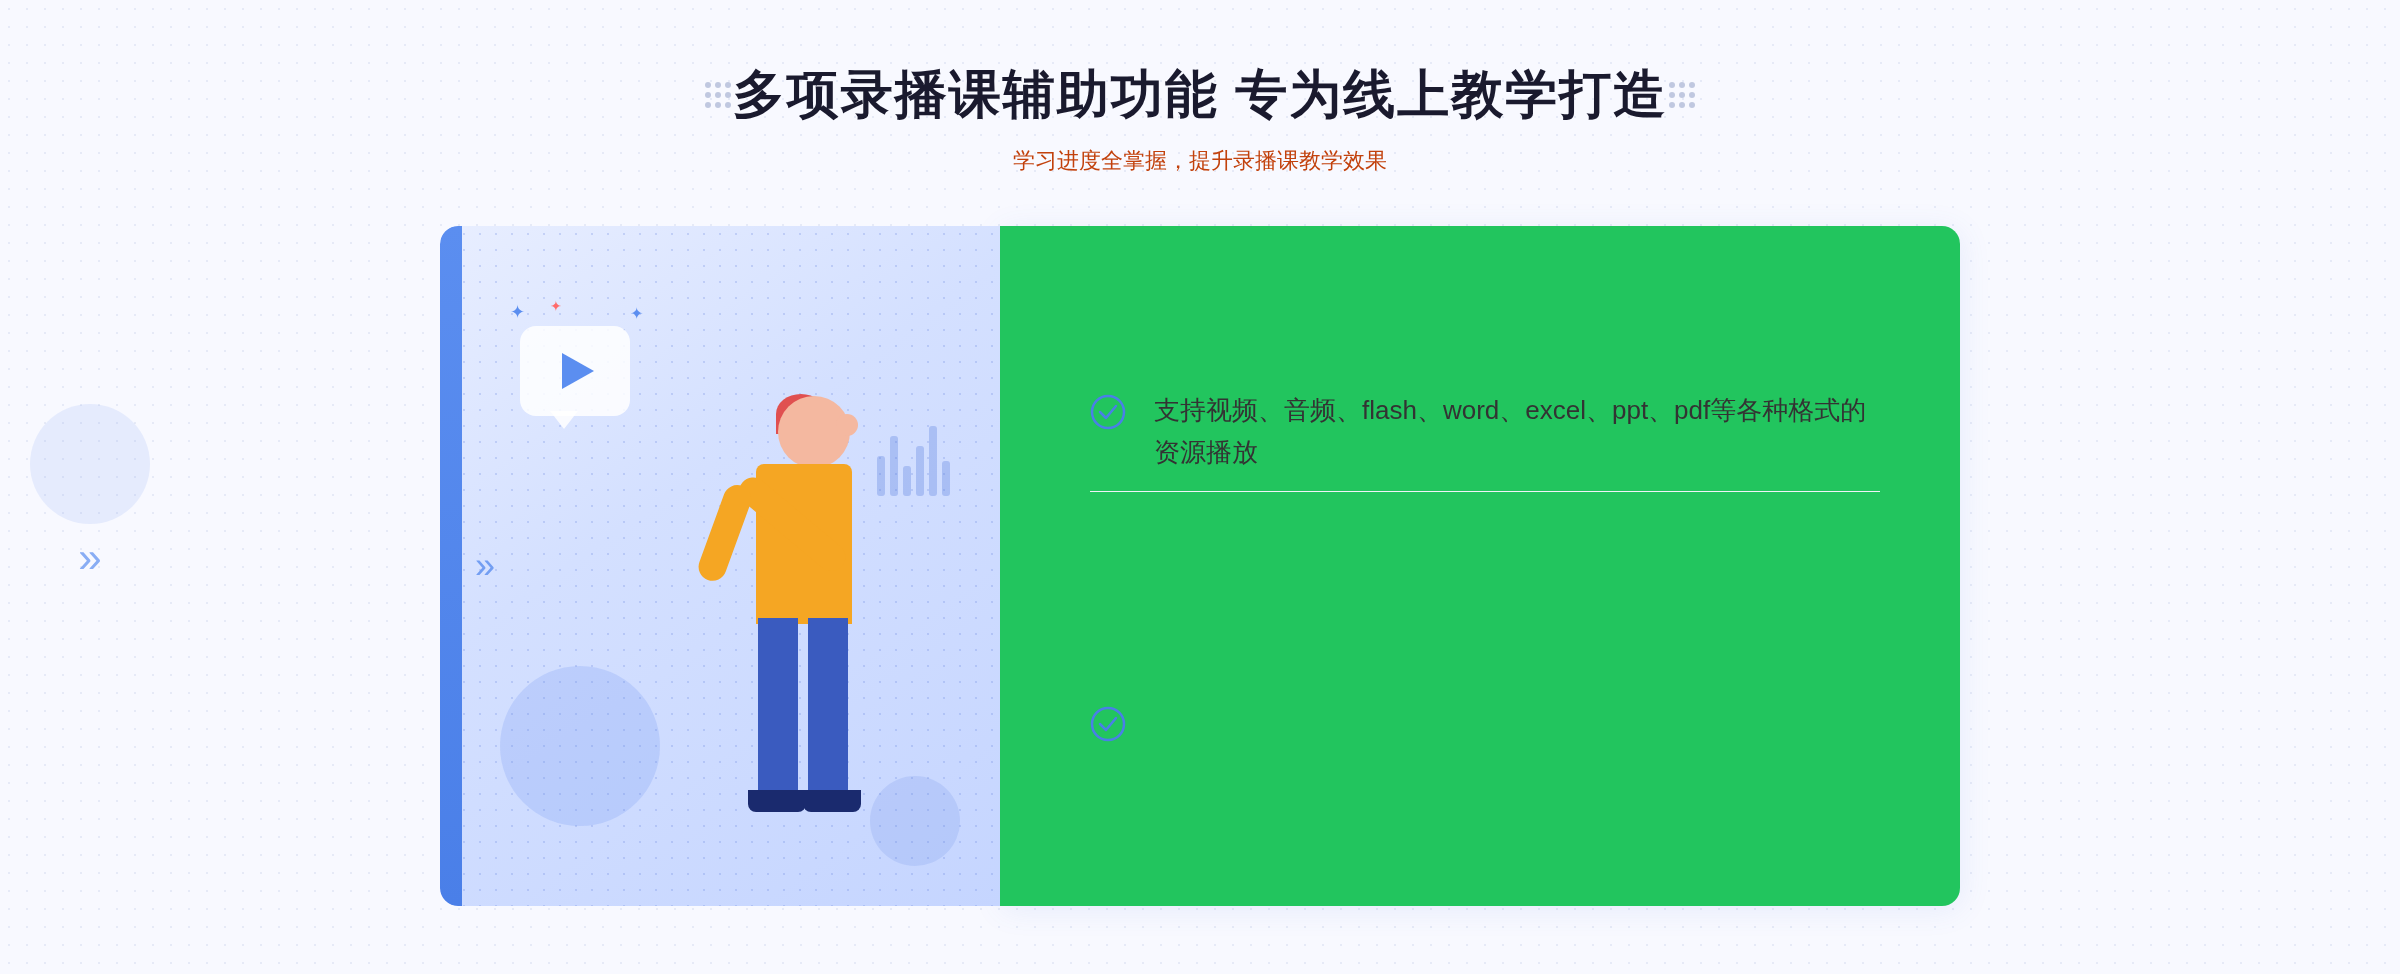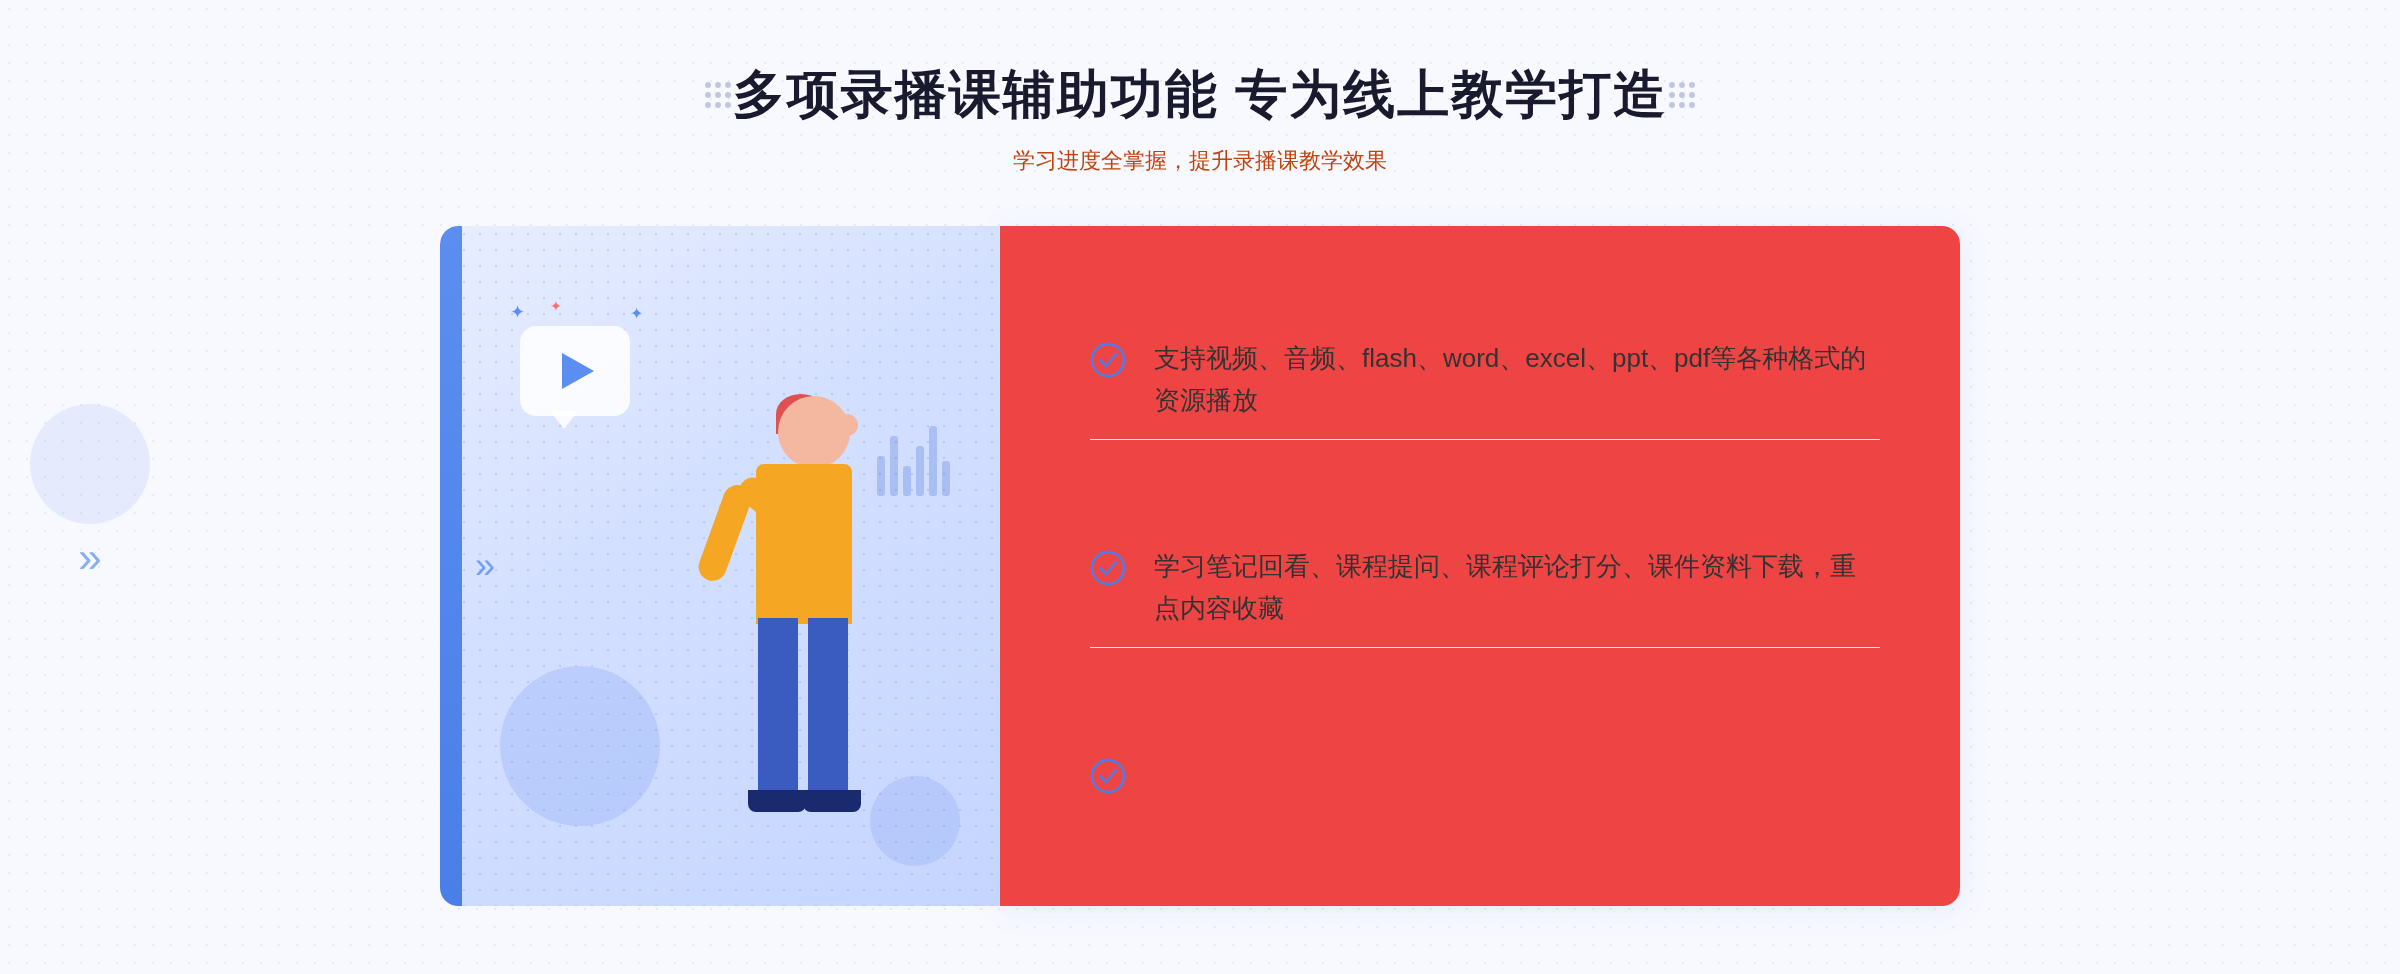--- a/index.html
+++ b/index.html
@@ -346,21 +346,21 @@
       transform: translateY(-50%);
       font-size: 36px;
       color: #5b8ef0;
       opacity: 0.8;
       font-style: normal;
     }
 
     
     .features-panel {
       flex: 1;
-      background: #ef4444;
+      background: #22c55e;
       border-radius: 0 18px 18px 0;
       padding: 50px 80px 50px 90px;
       display: flex;
       flex-direction: column;
       justify-content: space-around;
       box-shadow: 2px 4px 30px rgba(80,120,220,0.1);
     }
 
     .feature-item {
       display: flex;
@@ -516,29 +516,20 @@
         <div class="check-icon">
           <svg viewBox="0 0 36 36" fill="none" xmlns="http://www.w3.org/2000/svg">
             <circle cx="18" cy="18" r="16" stroke="#4a7fe8" stroke-width="2.5" fill="none"></circle>
             <polyline points="10,18 16,24 26,12" stroke="#4a7fe8" stroke-width="2.5" stroke-linecap="round" stroke-linejoin="round" fill="none"></polyline>
           </svg>
         </div>
         <span class="feature-text">支持视频、音频、flash、word、excel、ppt、pdf等各种格式的资源播放</span>
       </div>
 
 
-      <div class="feature-item">
-        <div class="check-icon">
-          <svg viewBox="0 0 36 36" fill="none" xmlns="http://www.w3.org/2000/svg">
-            <circle cx="18" cy="18" r="16" stroke="#4a7fe8" stroke-width="2.5" fill="none"></circle>
-            <polyline points="10,18 16,24 26,12" stroke="#4a7fe8" stroke-width="2.5" stroke-linecap="round" stroke-linejoin="round" fill="none"></polyline>
-          </svg>
-        </div>
-        <span class="feature-text">学习笔记回看、课程提问、课程评论打分、课件资料下载，重点内容收藏</span>
-      </div>
 
       <div class="feature-item">
         <div class="check-icon">
           <svg viewBox="0 0 36 36" fill="none" xmlns="http://www.w3.org/2000/svg">
             <circle cx="18" cy="18" r="16" stroke="#4a7fe8" stroke-width="2.5" fill="none"></circle>
             <polyline points="10,18 16,24 26,12" stroke="#4a7fe8" stroke-width="2.5" stroke-linecap="round" stroke-linejoin="round" fill="none"></polyline>
           </svg>
         </div>
       </div>
 

